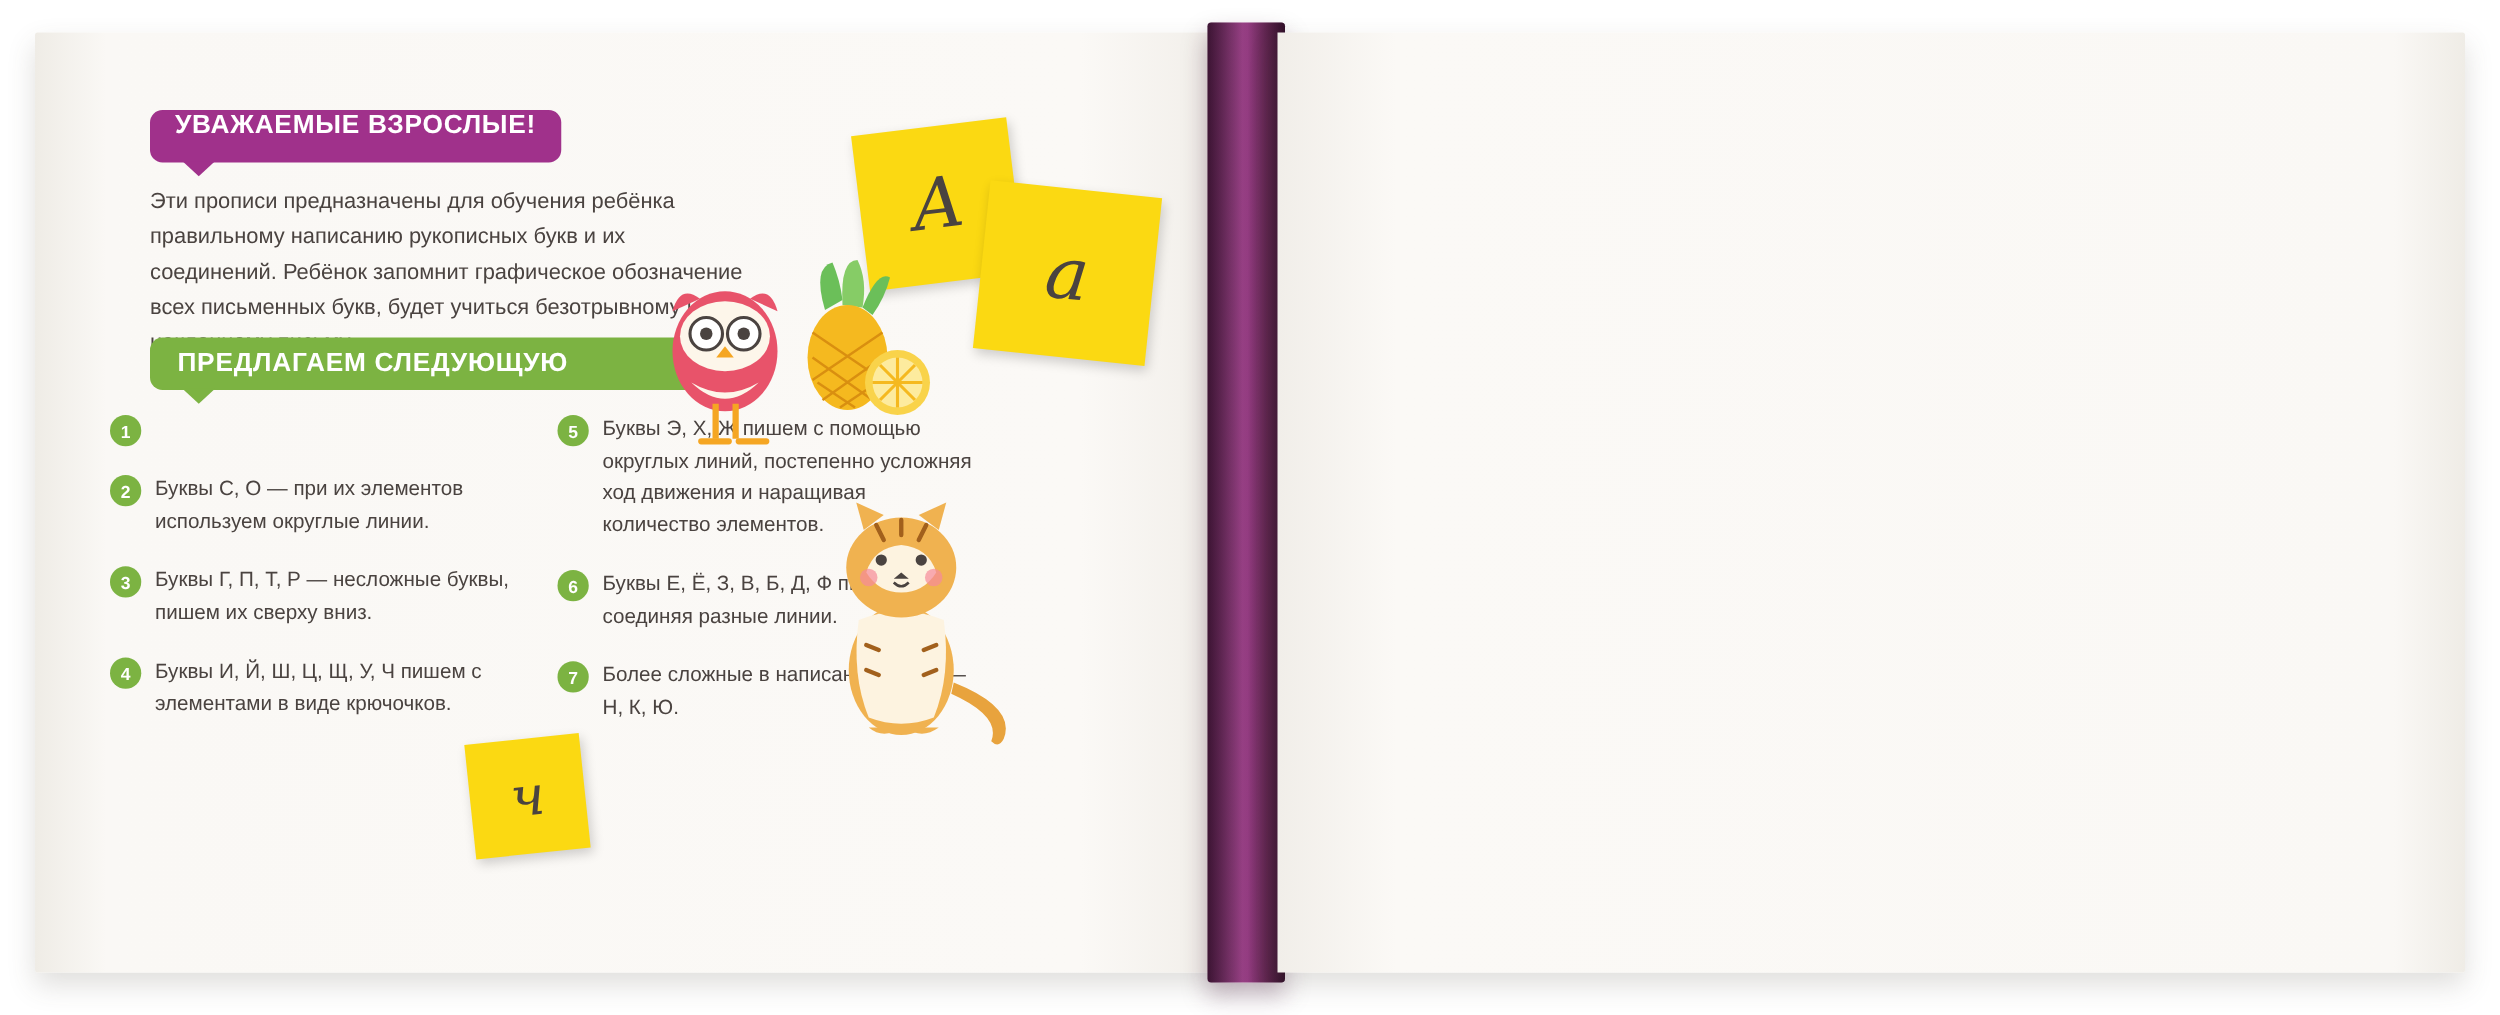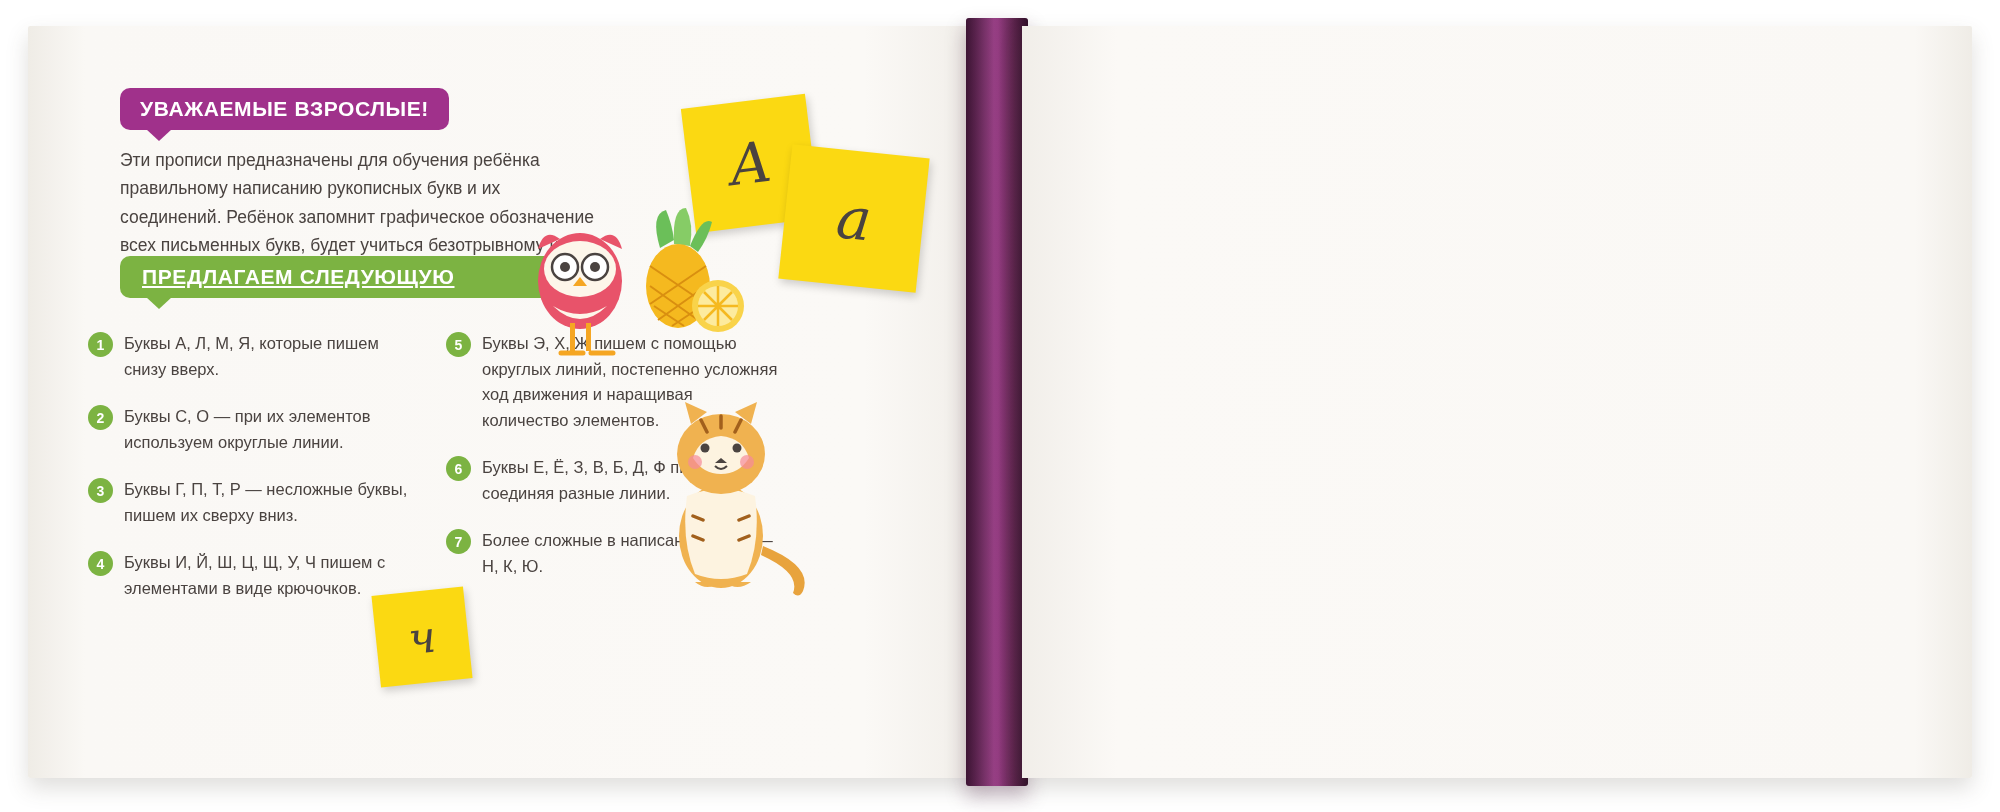--- a/index.html
+++ b/index.html
@@ -44,21 +44,21 @@
     background:linear-gradient(90deg,rgba(0,0,0,.35),rgba(255,255,255,.08) 45%,rgba(0,0,0,.38));
     border-radius:3px;
   }
 
   
   .pill{
     position:absolute;
     color:#ffffff;
     font-weight:bold;
     letter-spacing:.6px;
-    display:flex;align-items:center;
+    display:flex;
   }
   .pill-purple{
     background:#a0318b;
     border-radius:10px 10px 10px 10px;
     padding:0 20px;
     height:42px;
     font-size:21px;
   }
   .pill-purple:after{
     content:"";position:absolute;left:26px;bottom:-11px;
@@ -125,28 +125,27 @@
 <div class="spread">
 
   <div class="page left">
 
     <div class="pill pill-purple" style="left:92px;top:62px;">
       <span>УВАЖАЕМЫЕ ВЗРОСЛЫЕ!</span>
     </div>
 
     <div class="para" style="left:92px;top:120px;width:480px;">Эти прописи предназначены для обучения ребёнка правильному написанию рукописных букв и их соединений. Ребёнок запомнит графическое обозначение всех письменных букв, будет учиться безотрывному и наклонному письму.</div>
 
-    <div class="pill pill-green" style="left:92px;top:230px;width:440px;text-decoration:underline;">
+    <div class="pill pill-green" style="left:92px;top:244px;width:440px;">
       <div>ПРЕДЛАГАЕМ СЛЕДУЮЩУЮ</div>
     </div>
 
     <div class="numlist" style="left:60px;top:305px;width:340px;">
       <div class="numitem">
         <div class="numbadge">1</div>
-        <div class="numtext">Буквы А, Л, М, Я, которые пишем снизу вверх.</div>
       </div>
       <div class="numitem">
         <div class="numbadge">2</div>
         <div class="numtext">Буквы С, О — при их элементов используем округлые линии.</div>
       </div>
       <div class="numitem">
         <div class="numbadge">3</div>
         <div class="numtext">Буквы Г, П, Т, Р — несложные буквы, пишем их сверху вниз.</div>
       </div>
       <div class="numitem">

